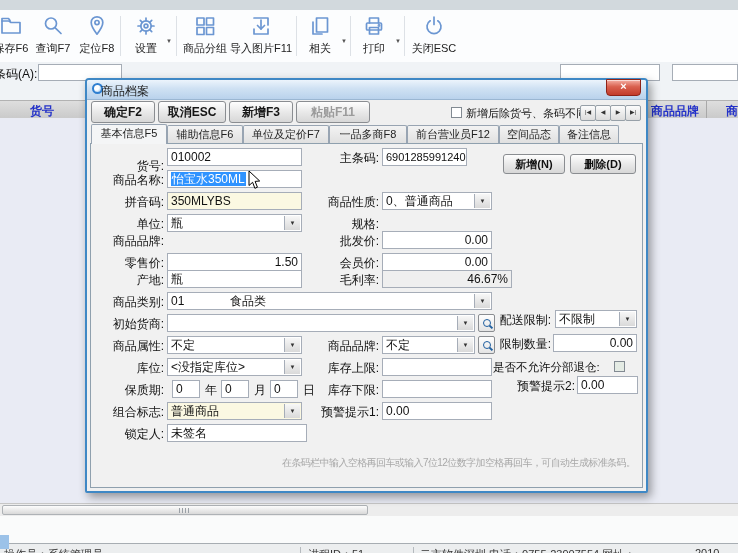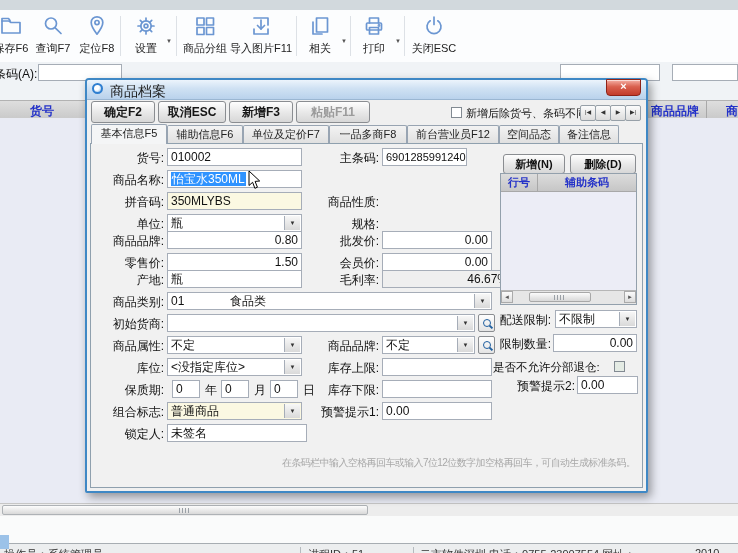--- a/index.html
+++ b/index.html
@@ -35,21 +35,21 @@
   .whitestrip{left:0;top:516px;width:738px;height:27px;background:#fafbfb}
   .bluechip{left:0;top:535px;width:9px;height:14px;background:#9cc2e8;z-index:6}
   .statusbar{left:0;top:543px;width:738px;height:10px;background:#eceeef;border-top:1px solid #a7adb2;overflow:hidden;z-index:5}
   .statusbar span{position:absolute;top:3px;font-size:11px;color:#333;white-space:nowrap}
   .st-sep{position:absolute;top:3px;width:1px;height:10px;background:#b5babe}
   
   .dialog{left:85px;top:78px;width:563px;height:415px;background:#f0f0f0;border:2px solid #3f88c5;
           border-radius:4px 4px 2px 2px;box-shadow:3px 4px 10px rgba(0,0,0,.38);z-index:10;box-sizing:border-box}
   .dtitle{position:absolute;left:0;top:0;right:0;height:19px;border-radius:2px 2px 0 0;
           background:linear-gradient(#ecf4fc,#cfe1f3 45%,#b9d2ec);border-bottom:1px solid #9ab6d2}
-  .dtitle-text{position:absolute;left:23px;top:3px;font-size:14px;color:#1c1c1c;white-space:nowrap}
+  .dtitle-text{position:absolute;left:14px;top:3px;font-size:12px;color:#1c1c1c;white-space:nowrap}
   .dicon{position:absolute;left:5px;top:3px;width:11px;height:11px;border:2px solid #2f7fd0;border-radius:50%;
          background:radial-gradient(circle at 35% 35%,#fff 40%,#7fb4e8);box-sizing:border-box}
   .dclose{position:absolute;right:5px;top:-1px;width:33px;height:15px;border:1px solid #8e2318;border-radius:0 0 4px 4px;
           background:linear-gradient(#f5b0a5,#d9604e 45%,#c23b2b);box-shadow:inset 0 1px rgba(255,255,255,.55);
           color:#fff;font-size:11px;font-weight:bold;text-align:center;line-height:13px}
   .dclose::after{content:"×"}
   .abtn{position:absolute;top:21px;height:22px;background:linear-gradient(#fefefe,#e9e9e9 50%,#d7d7d7);
         border:1px solid #8a8d91;border-radius:3px;font-size:12px;font-weight:bold;color:#151515;
         text-align:center;line-height:20px;box-sizing:border-box;white-space:nowrap}
   .abtn.disabled{color:#9b9b9b}
@@ -241,38 +241,38 @@
     <div class="tab active" style="left:4px;width:76px">基本信息F5</div>
     <div class="tab" style="left:80px;width:76px">辅助信息F6</div>
     <div class="tab" style="left:156px;width:86px">单位及定价F7</div>
     <div class="tab" style="left:242px;width:78px">一品多商F8</div>
     <div class="tab" style="left:320px;width:92px">前台营业员F12</div>
     <div class="tab" style="left:412px;width:60px">空间品态</div>
     <div class="tab" style="left:472px;width:60px">备注信息</div>
 
     <div class="cbox"></div>
 
-    <span class="flb" style="left:5px;top:70px">货号:</span>
+    <span class="flb" style="left:5px;top:78px">货号:</span>
     <div class="fi" style="left:80px;top:68px;width:135px">010002</div>
     <span class="flb" style="left:220px;top:70px">主条码:</span>
     <div class="fi" style="left:295px;top:68px;width:85px;font-size:11px">6901285991240</div>
 
     <span class="flb" style="left:5px;top:92px">商品名称:</span>
     <div class="fi" style="left:80px;top:90px;width:135px"><span class="sel">怡宝水350ML</span></div>
 
     <span class="flb" style="left:5px;top:114px">拼音码:</span>
     <div class="fi cream" style="left:80px;top:112px;width:135px">350MLYBS</div>
     <span class="flb" style="left:220px;top:114px">商品性质:</span>
+    <div class="fi" style="left:295px;top:112px;width:110px"><span>0、普通商品</span><span class="dd"></span></div>
 
     <span class="flb" style="left:5px;top:136px">单位:</span>
     <div class="fi" style="left:80px;top:134px;width:135px"><span>瓶</span><span class="dd"></span></div>
     <span class="flb" style="left:220px;top:136px">规格:</span>
 
     <span class="flb" style="left:5px;top:153px">商品品牌:</span>
-    <div class="fi num" style="left:80px;top:151px;width:135px">0.80</div>
     <span class="flb" style="left:220px;top:153px">批发价:</span>
     <div class="fi num" style="left:295px;top:151px;width:110px">0.00</div>
 
     <span class="flb" style="left:5px;top:175px">零售价:</span>
     <div class="fi num" style="left:80px;top:173px;width:135px">1.50</div>
     <span class="flb" style="left:220px;top:175px">会员价:</span>
     <div class="fi num" style="left:295px;top:173px;width:110px">0.00</div>
 
     <span class="flb" style="left:5px;top:192px">产地:</span>
     <div class="fi" style="left:80px;top:190px;width:135px">瓶</div>
@@ -316,33 +316,20 @@
     <span class="flb" style="left:220px;top:324px">预警提示1:</span>
     <div class="fi" style="left:295px;top:322px;width:110px">0.00</div>
 
     <span class="flb" style="left:5px;top:346px">锁定人:</span>
     <div class="fi" style="left:80px;top:344px;width:140px">未签名</div>
 
     <span class="hint" style="left:195px;top:376px">在条码栏中输入空格再回车或输入7位12位数字加空格再回车，可自动生成标准条码。</span>
 
     <div class="sbtn" style="left:416px;top:74px;width:62px">新增(N)</div>
     <div class="sbtn" style="left:483px;top:74px;width:66px">删除(D)</div>
-    <div class="auxtable">
-      <div class="auxhead">
-        <span class="hc" style="width:36px;border-right:1px solid #a8a8a8">行号</span>
-        <span class="hc" style="flex:1">辅助条码</span>
-      </div>
-      <div class="auxscroll">
-        <div class="sarrow left"></div>
-        <div class="sthumb">
-            <div class="grip"></div>
-          </div>
-        <div class="sarrow right"></div>
-      </div>
-    </div>
     <span class="flb" style="left:402px;top:232px;width:62px">配送限制:</span>
     <div class="fi" style="left:468px;top:230px;width:82px"><span>不限制</span><span class="dd"></span></div>
     <span class="flb" style="left:402px;top:256px;width:62px">限制数量:</span>
     <div class="fi num" style="left:466px;top:254px;width:84px">0.00</div>
     <span style="position:absolute;left:406px;top:280px;font-size:11.5px;white-space:nowrap">是否不允许分部退仓:</span>
     <div class="cb" style="left:527px;top:281px;background:#e4ebe4"></div>
     <span class="flb" style="left:414px;top:298px;width:74px">预警提示2:</span>
     <div class="fi" style="left:490px;top:296px;width:61px">0.00</div>
   </div>
 

